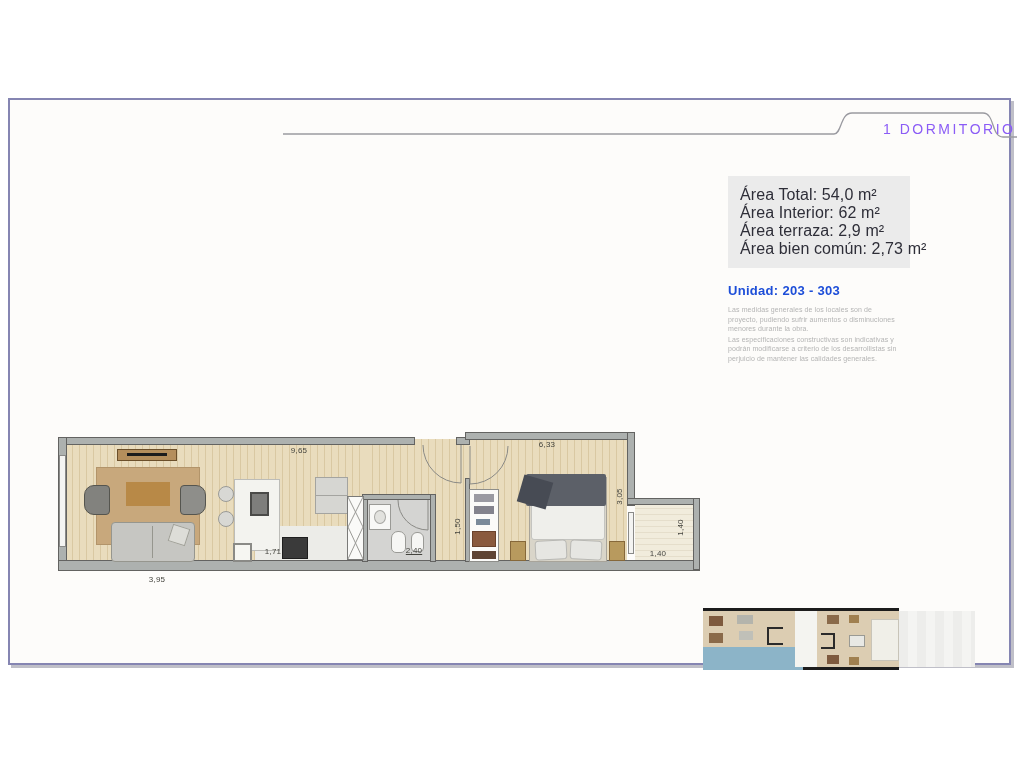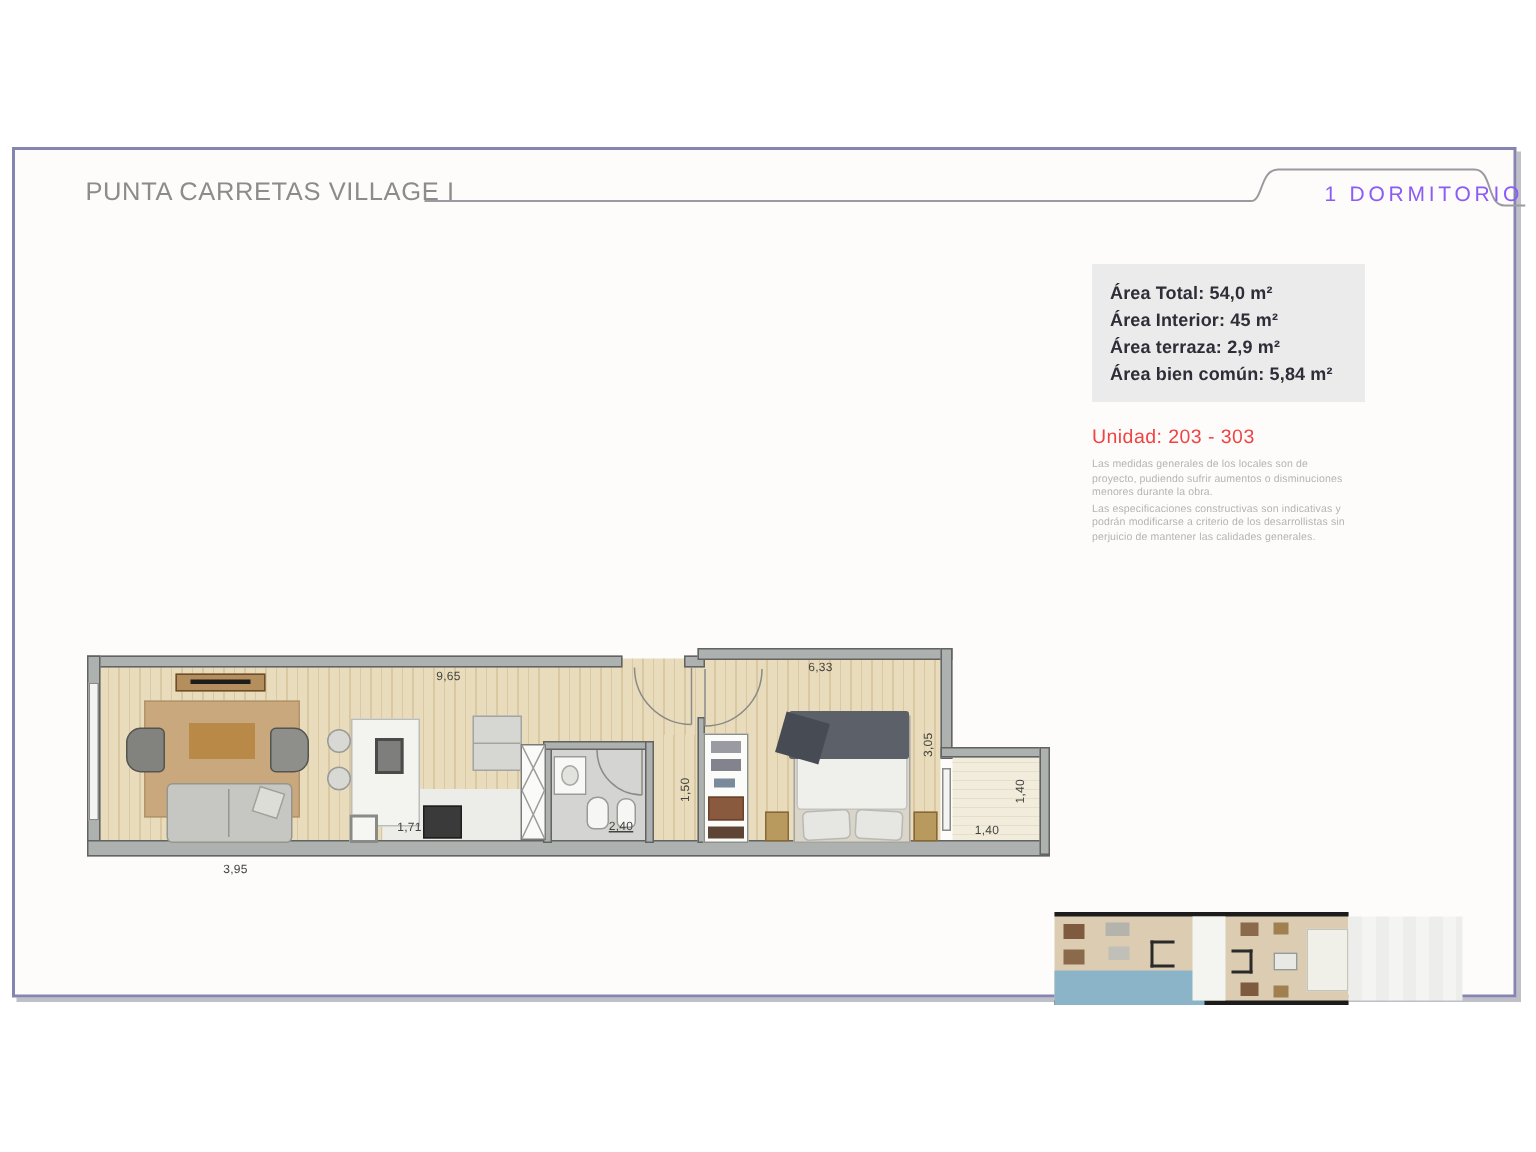--- a/index.html
+++ b/index.html
@@ -19,25 +19,25 @@
   .header-svg{left:255px;top:5px;}
   .tab-label{
     left:873px;top:21px;width:150px;text-align:left;
     font-size:14px;color:#8b5cf6;letter-spacing:2.5px;
   }
   .info-box{
     left:718px;top:76px;width:158px;background:#ebebeb;
     padding:10px 12px;box-sizing:content-box;
   }
   .info-box div{
-    font-size:12px;font-weight:bold;color:#2e2e38;line-height:18px;
+    font-size:16px;font-weight:normal;color:#2e2e38;line-height:18px;
     white-space:nowrap;letter-spacing:0.1px;
   }
   .unidad{
-    left:718px;top:183px;font-size:13px;font-weight:normal;color:#ef4444;
+    left:718px;top:183px;font-size:13px;font-weight:bold;color:#1d4ed8;
     letter-spacing:0.3px;
   }
   .disclaimer{left:718px;top:205px;width:172px;color:#b4b4b4;}
   .disclaimer p{margin:0 0 1px 0;font-size:7px;line-height:9.5px;letter-spacing:0.1px;}
 
   
   .plan{left:48px;top:330px;width:642px;height:142px;}
   .plan .abs{box-sizing:border-box;}
   .floor-wood{background:repeating-linear-gradient(90deg,#e9dcbd 0px,#e9dcbd 6px,#d9c8a2 6px,#d9c8a2 7px);}
   .floor-terrace{background:repeating-linear-gradient(0deg,#f1ecdc 0px,#f1ecdc 5px,#e5decb 5px,#e5decb 6px);}
@@ -63,32 +63,31 @@
     left:196px;top:3px;width:76px;height:56px;
     background:repeating-linear-gradient(90deg,#ededeb 0px,#ededeb 9px,#f4f4f2 9px,#f4f4f2 18px);
   }
   .kp-main i{position:absolute;display:block;}
 </style>
 </head>
 <body>
 
 <div class="page">
 
-  <div class="abs title">PUNTA CARRETAS VILLAGE I</div>
 
   <svg class="abs header-svg" width="752" height="42" viewBox="0 0 752 42">
     <path d="M 18 29 L 569 29 C 577 29 575 8 587 8 L 718 8 C 730 8 726 32 738 32 L 752 32" fill="none" stroke="#9a9aa0" stroke-width="1.3"></path>
   </svg>
   <div class="abs tab-label">1 DORMITORIO</div>
 
   <div class="abs info-box">
     <div>Área Total: 54,0 m²</div>
-    <div>Área Interior: 45 m²</div>
+    <div>Área Interior: 62 m²</div>
     <div>Área terraza: 2,9 m²</div>
-    <div>Área bien común: 5,84 m²</div>
+    <div>Área bien común: 2,73 m²</div>
   </div>
 
   <div class="abs unidad">Unidad: 203 - 303</div>
 
   <div class="abs disclaimer">
     <p>Las medidas generales de los locales son de proyecto, pudiendo sufrir aumentos o disminuciones menores durante la obra.</p>
     <p>Las especificaciones constructivas son indicativas y podrán modificarse a criterio de los desarrollistas sin perjuicio de mantener las calidades generales.</p>
   </div>
 
   <div class="abs plan">

